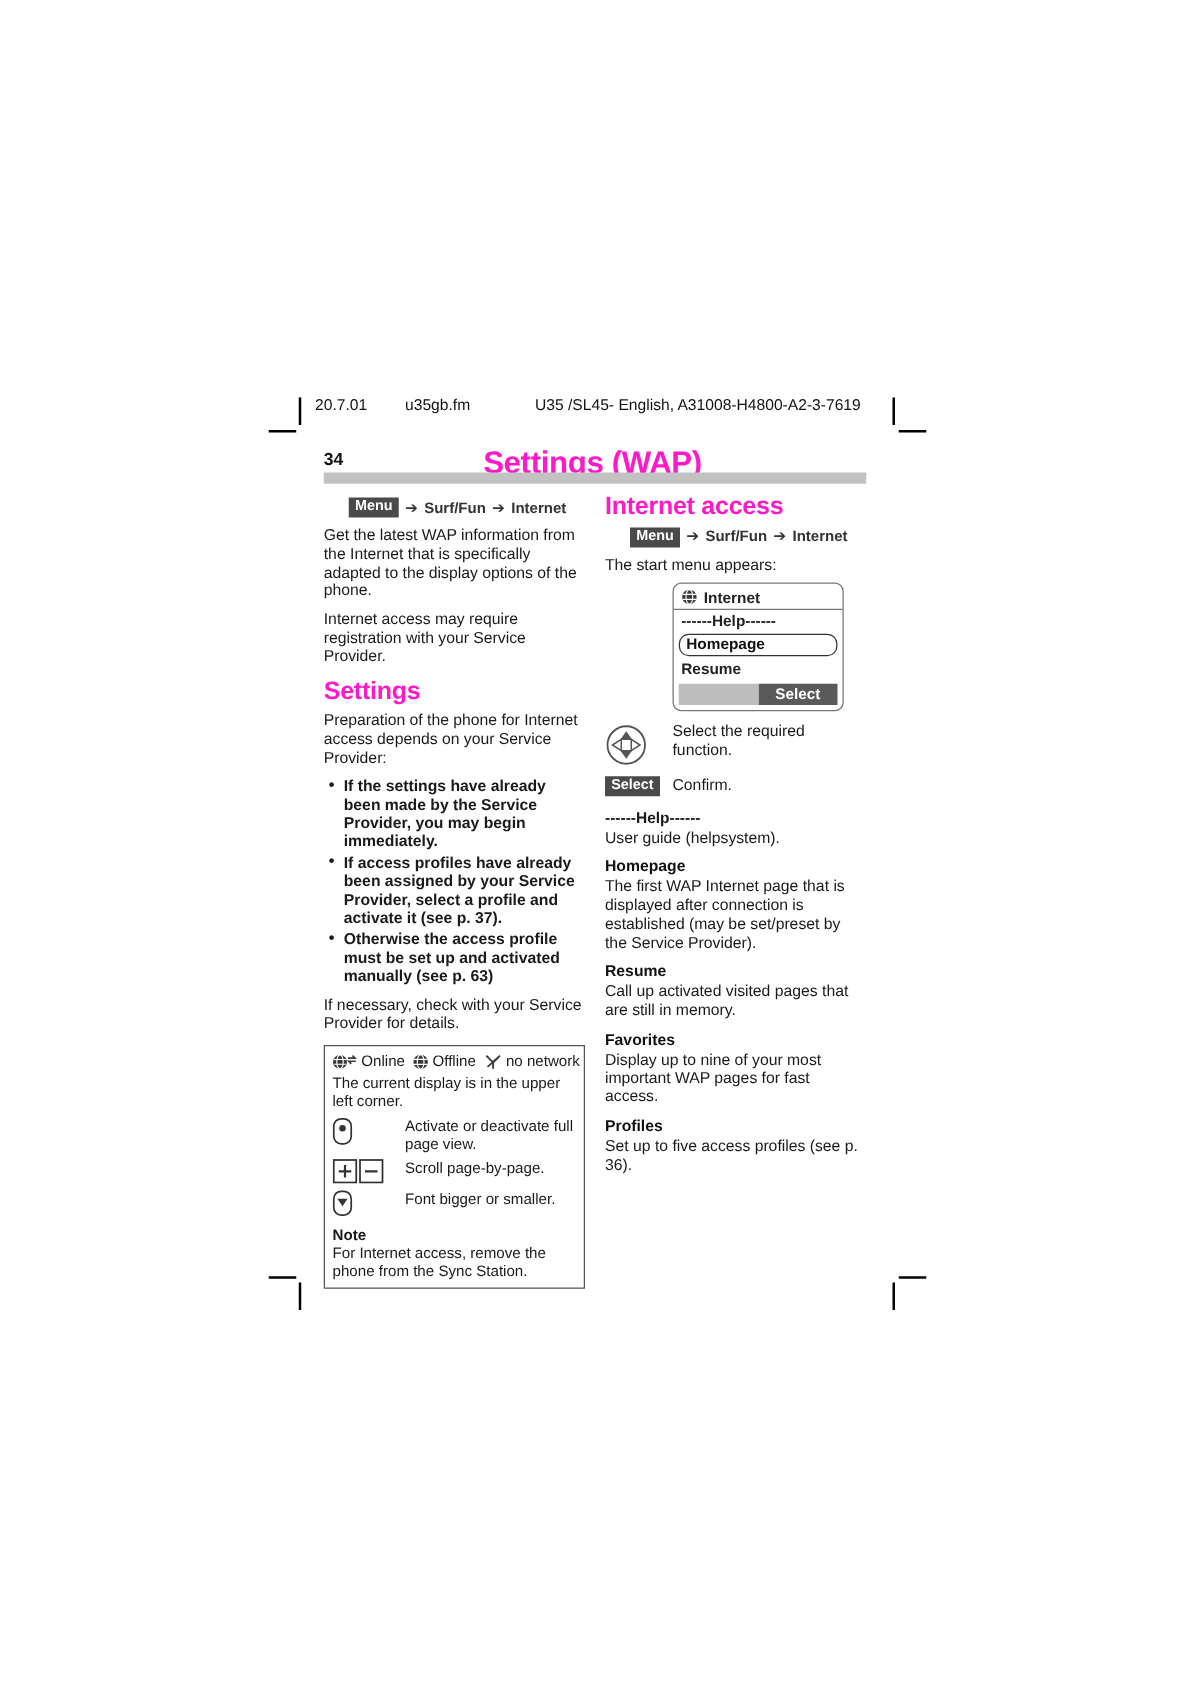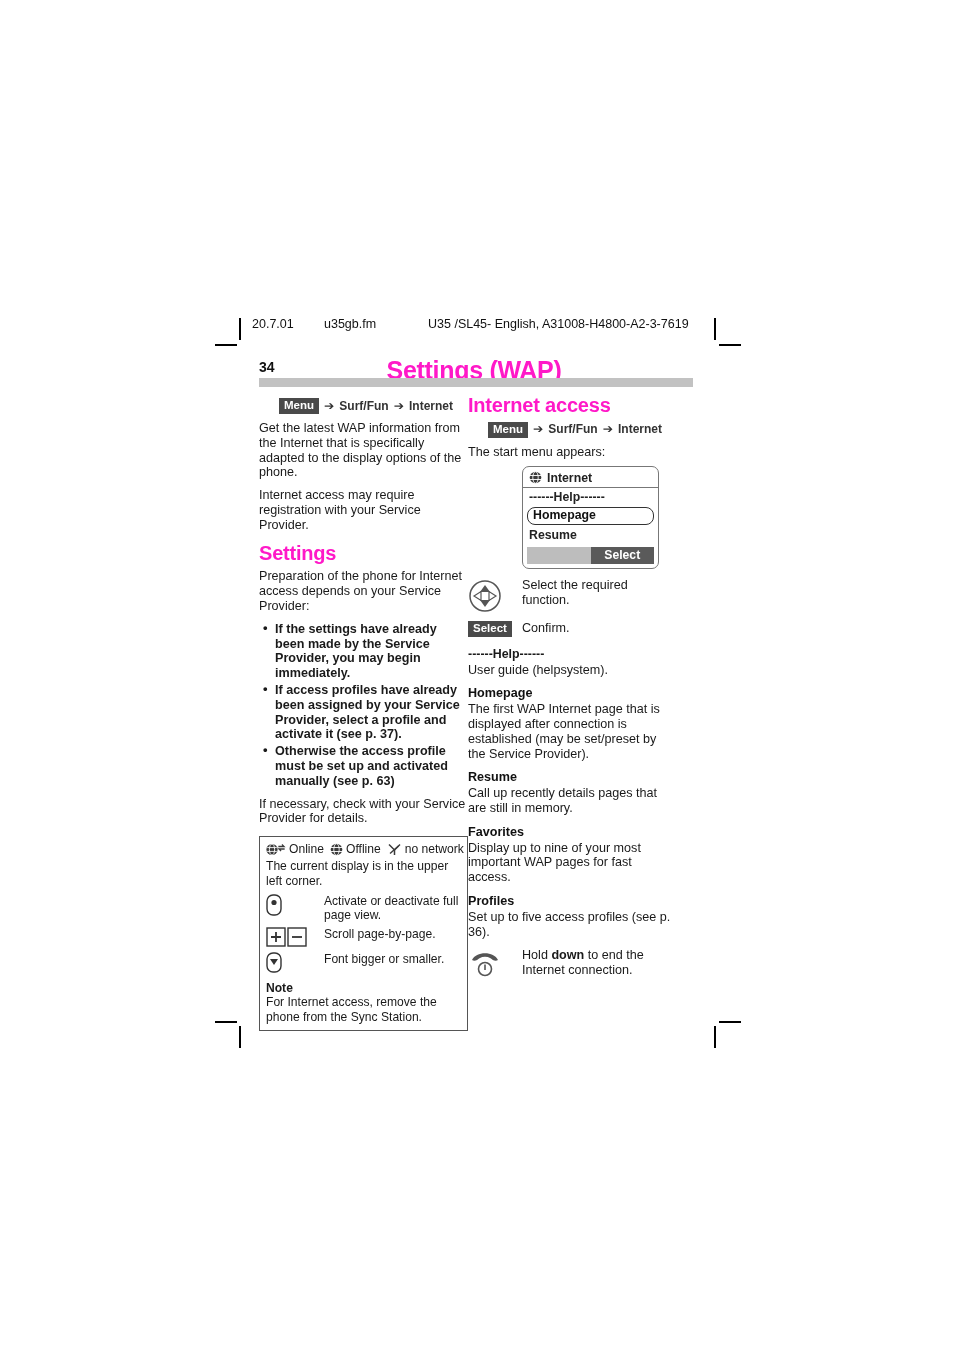--- a/index.html
+++ b/index.html
@@ -73,21 +73,21 @@
 
   
   .col {
     position: absolute;
     top: 398px;
     width: 209px;
     font-size: 12.6px;
     line-height: 14.8px;
   }
   .col-left  { left: 259px; }
-  .col-right { left: 468px; }
+  .col-right { left: 484px; }
 
   p.body { margin: 0 0 8px 0; }
   p.tight { margin: 0 0 6px 0; }
 
   
   .breadcrumb {
     margin: 0 0 7px 0;
     white-space: nowrap;
     font-size: 12.3px;
     padding-left: 20px;
@@ -463,36 +463,22 @@
     <div class="key-desc">Confirm.</div>
   </div>
 
   <div class="dashed-head">------Help------</div>
   <p class="tight">User guide (helpsystem).</p>
 
   <h3 class="sub">Homepage</h3>
   <p class="tight">The first WAP Internet page that is displayed after connection is established (may be set/preset by the Service Provider).</p>
 
   <h3 class="sub">Resume</h3>
-  <p class="tight">Call up recently details pages that are still in memory.</p>
+  <p class="tight">Call up activated visited pages that are still in memory.</p>
 
   <h3 class="sub">Favorites</h3>
   <p class="tight">Display up to nine of your most important WAP pages for fast access.</p>
 
   <h3 class="sub">Profiles</h3>
   <p class="tight">Set up to five access profiles (see p. 36).</p>
 
-  <div class="key-row">
-    <div class="key-cell">
-      <span class="inline-svg">
-        <svg width="34" height="30" viewBox="0 0 34 30">
-          <path d="M4 11 C8 2, 26 2, 30 11 C27 13, 24.5 10.5, 22.5 9.2 C19 7.4, 15 7.4, 11.5 9.2 C9.5 10.5, 7 13, 4 11 Z" fill="#555"></path>
-          <circle cx="17" cy="20" r="6.5" fill="none" stroke="#555" stroke-width="1.6"></circle>
-          <path d="M17 15.5 V21" stroke="#555" stroke-width="1.6"></path>
-        </svg>
-      </span>
-    </div>
-    <div class="key-desc">
-      <span>Hold </span><b>down</b><span> to end the Internet connection.</span>
-    </div>
-  </div>
 
 </div>
 
 </body></html>

